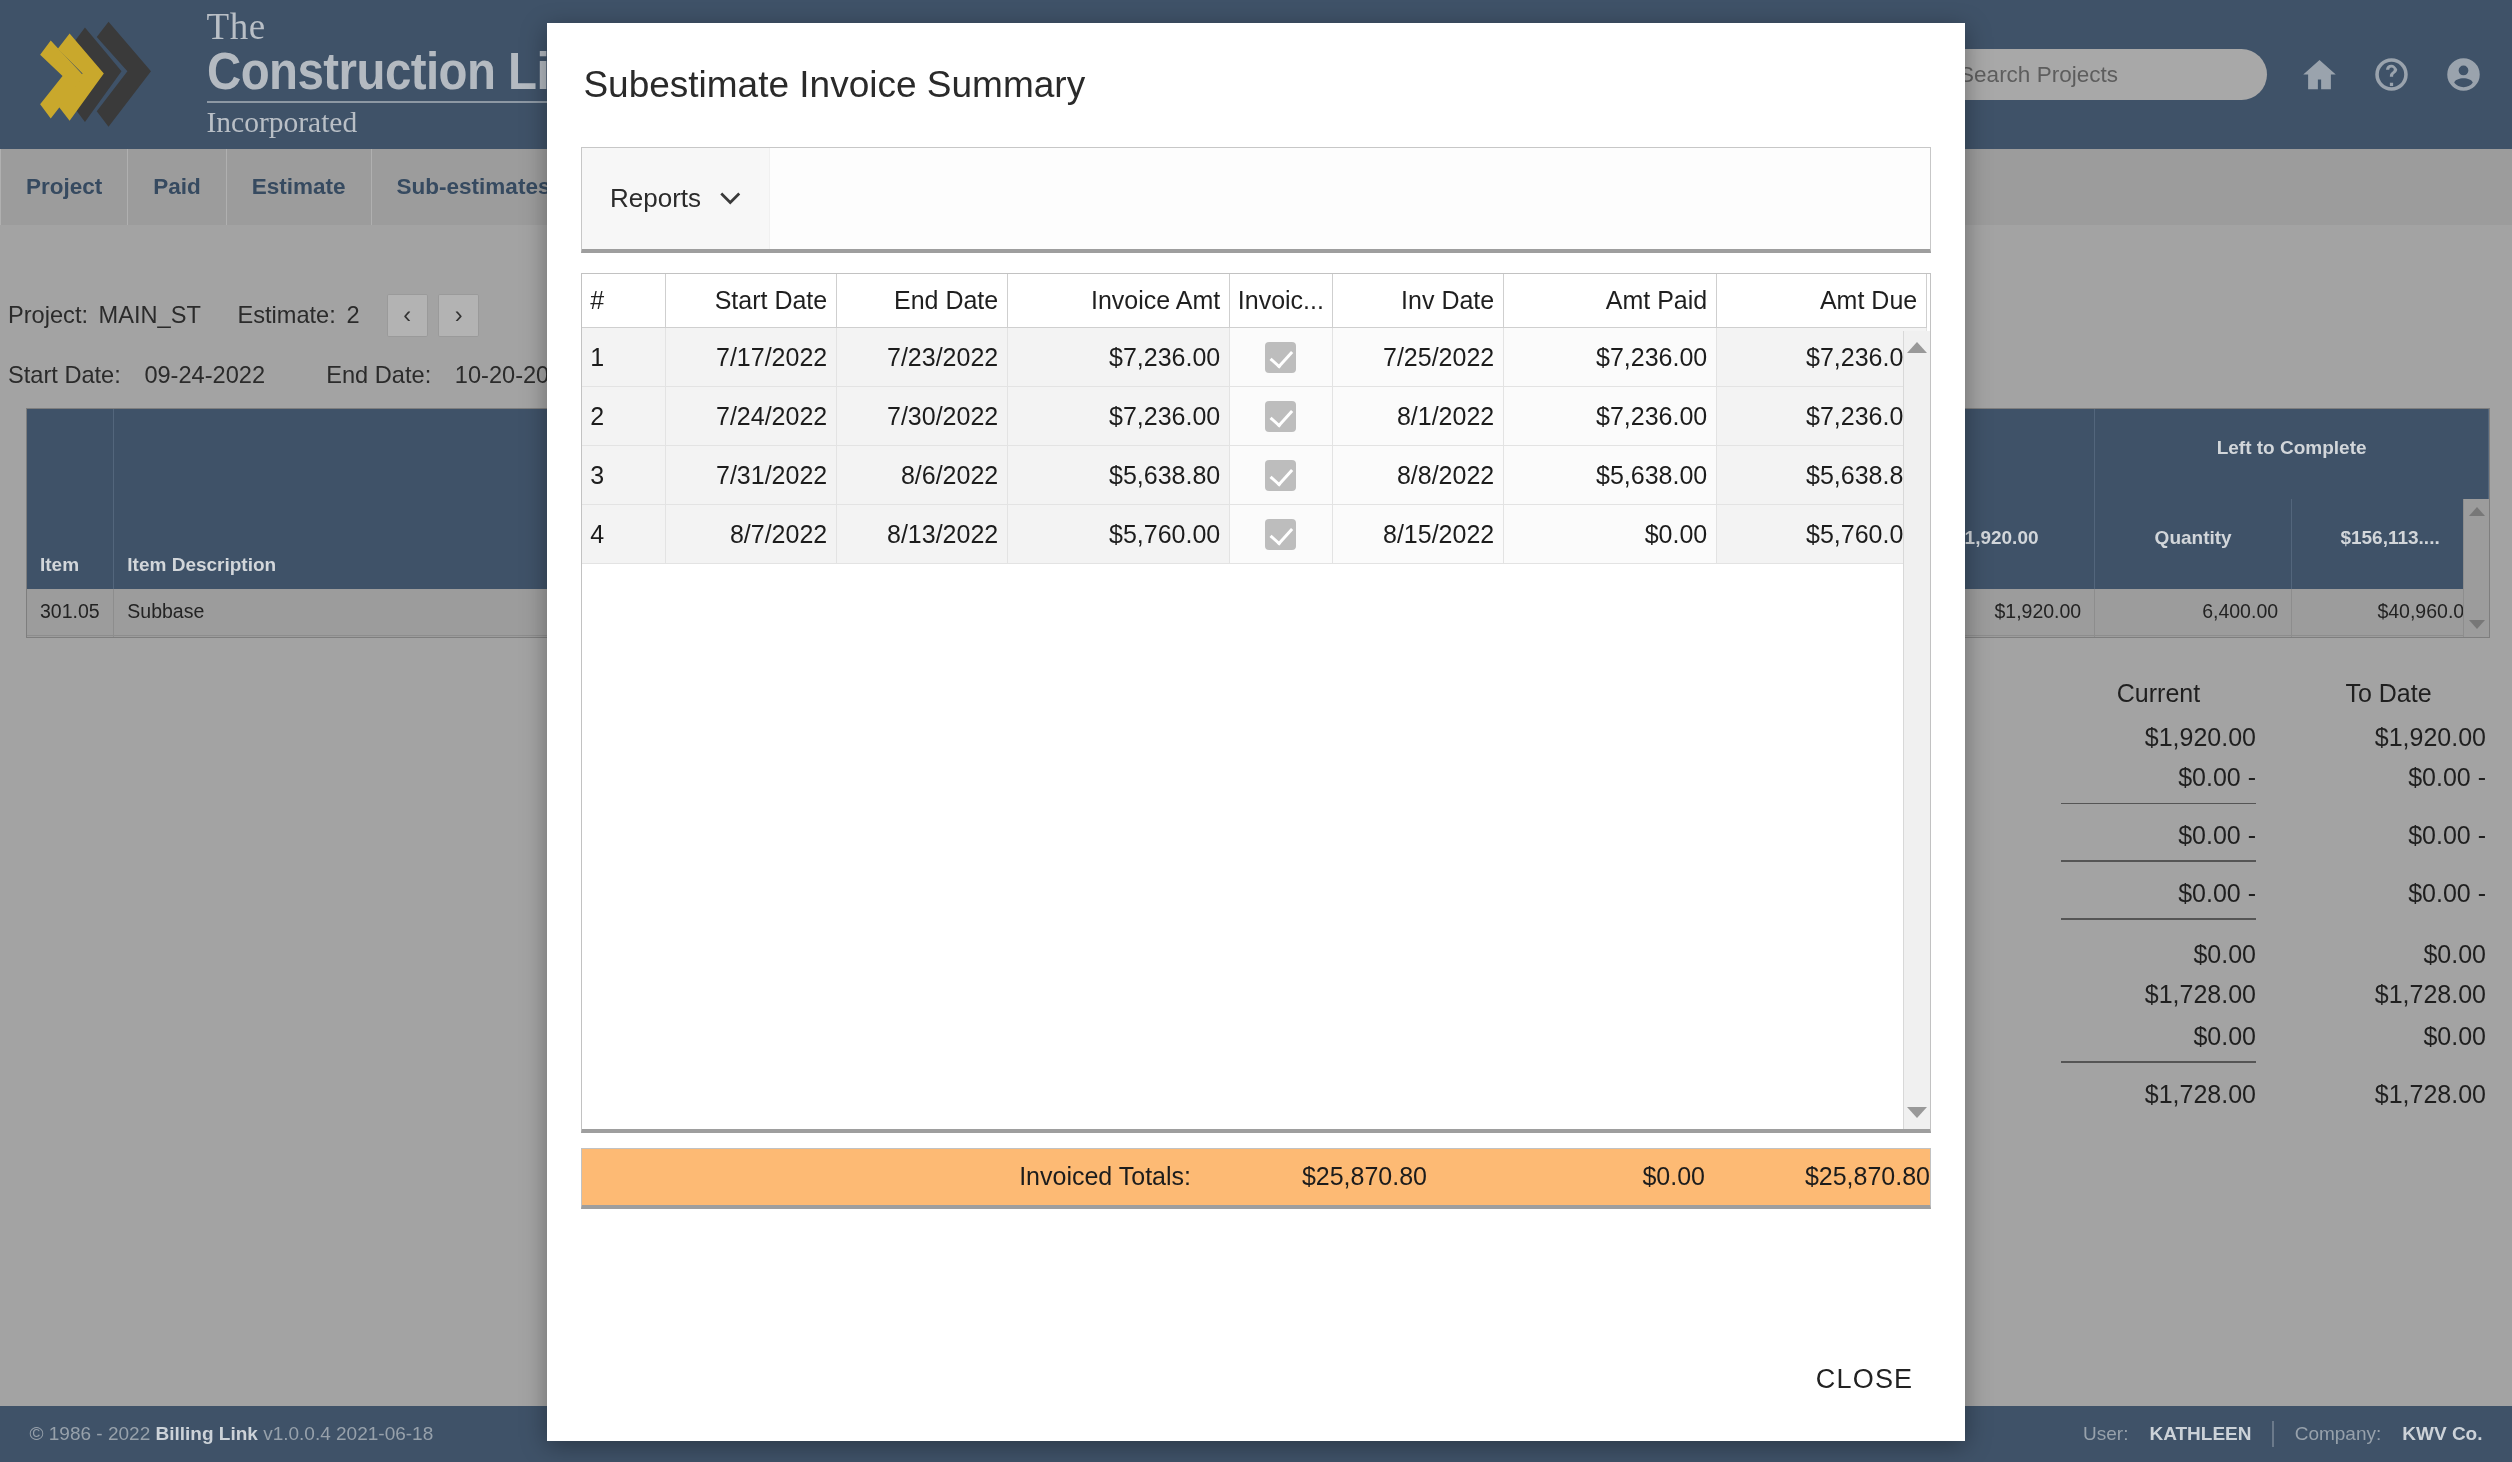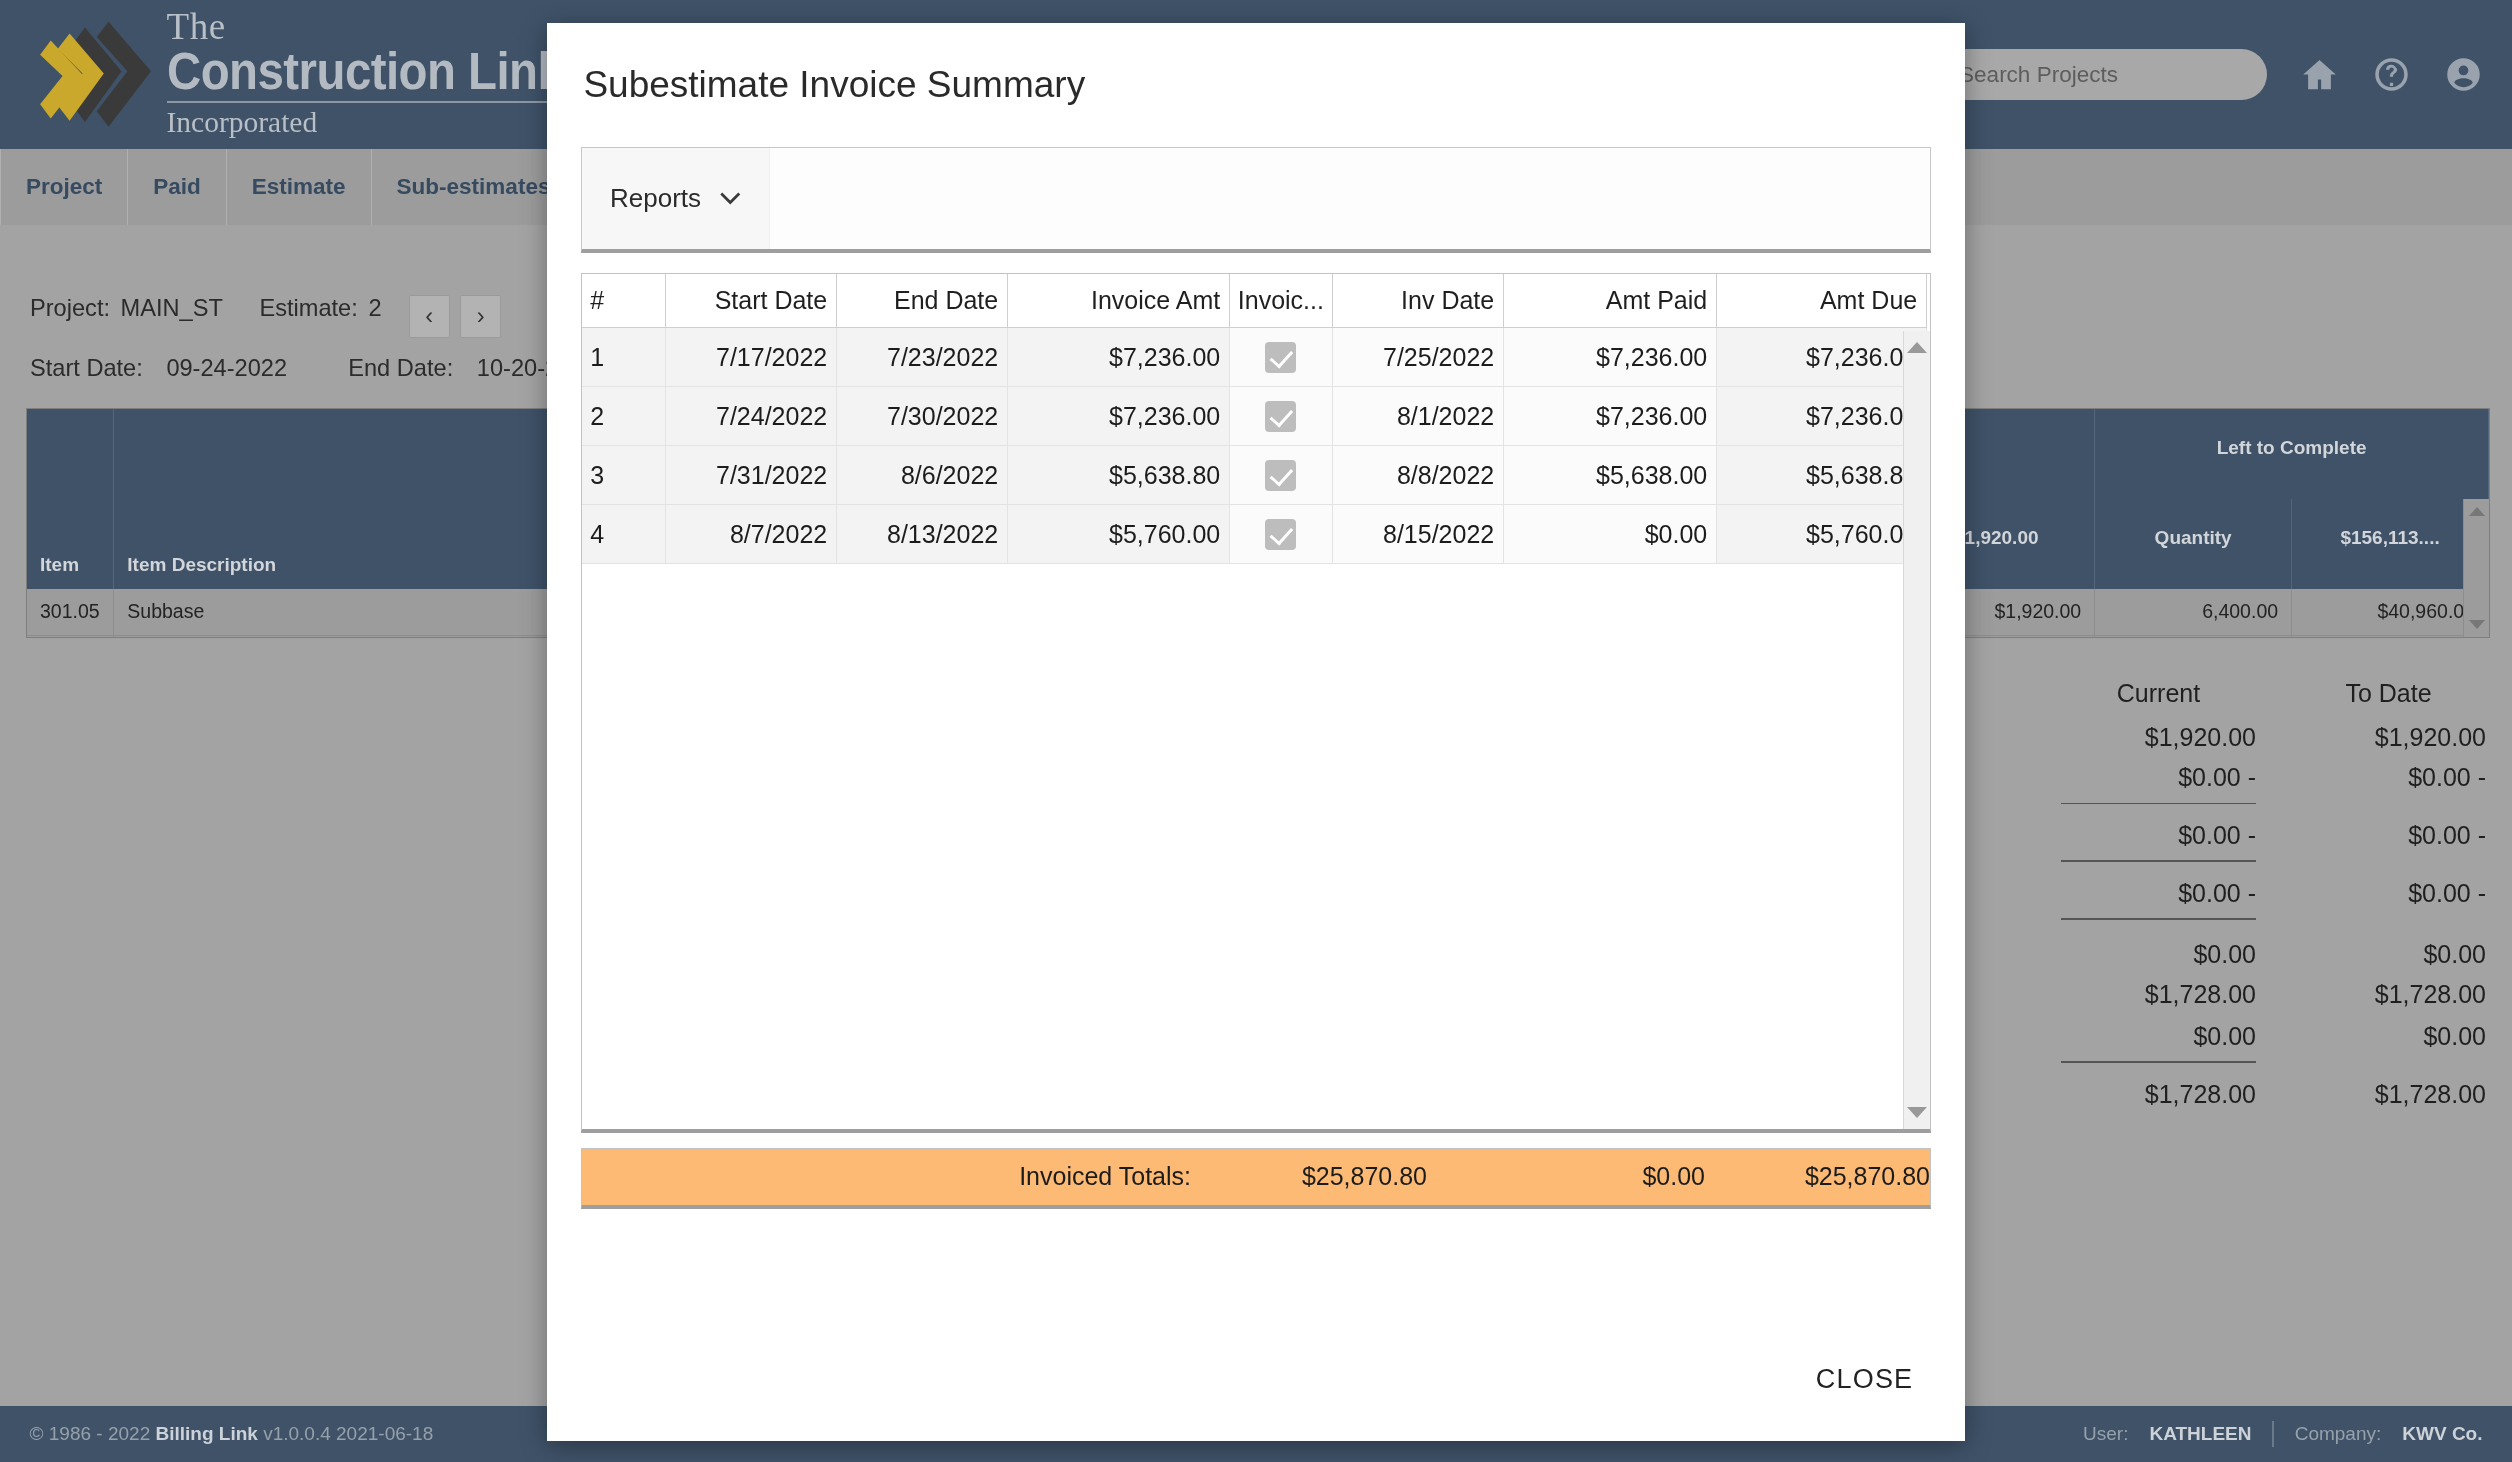--- a/index.html
+++ b/index.html
@@ -16,21 +16,21 @@
 
   
   #backdrop { position: absolute; inset: 0; background: #a3a3a3; }
 
   
   .app-header {
     position: absolute; top: 0; left: 0; right: 0; height: 149px;
     background: #3f5268;
     display: flex; align-items: center;
   }
-  .logo-wrap { display: flex; align-items: center; padding-left: 32.5px; }
+  .logo-wrap { display: flex; align-items: center; padding-left: 32.5px; gap: 40px; }
   .logo-mark { width: 121px; height: 115px; position: relative; flex: none; }
   .logo-text { margin-left: 13px; color: #b9bfc6; }
   .logo-the {
     font-family: "Liberation Serif", serif;
     font-size: 37px; line-height: 1; letter-spacing: 0.6px; color: #b9bfc6;
   }
   .logo-main {
     font-size: 51px; font-weight: bold; line-height: 1.05;
     letter-spacing: -0.6px; color: #b4bac1;
     transform: scaleX(0.93); transform-origin: left center;
@@ -62,21 +62,21 @@
   .nav-tab {
     display: flex; align-items: center; padding: 0 25px;
     font-size: 22.5px; font-weight: bold; color: #364a60;
     border-right: 1.2px solid #b0b0b0;
   }
   .nav-tab:first-child { border-left: 1.2px solid #b0b0b0; }
 
   
   .meta-row {
     position: absolute; left: 0; right: 0; font-size: 23.6px; color: #2b2b2b;
-    display: flex; padding-left: 30px;
+    display: flex; align-items: center; padding-left: 8px;
   }
   #meta-project { top: 295px; height: 41px; gap: 10.6px; }
   #meta-dates   { top: 355px; height: 41px; gap: 23.6px; }
   .pager-btn {
     width: 41px; height: 43px; background: #b3b3b3; border: 1.2px solid #9a9a9a;
     color: #333; font-size: 23.6px; display: flex; align-items: center;
     justify-content: center; border-radius: 1.8px; cursor: pointer;
   }
 
   

